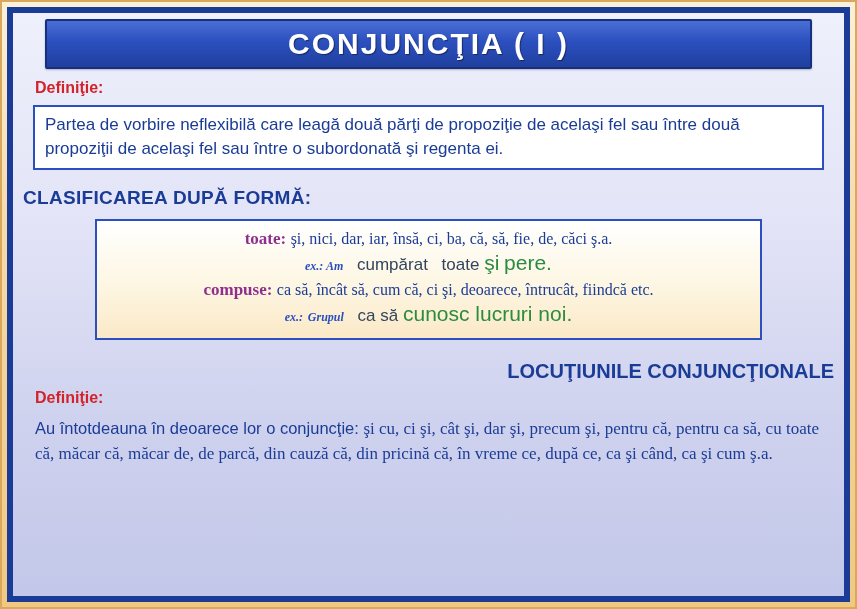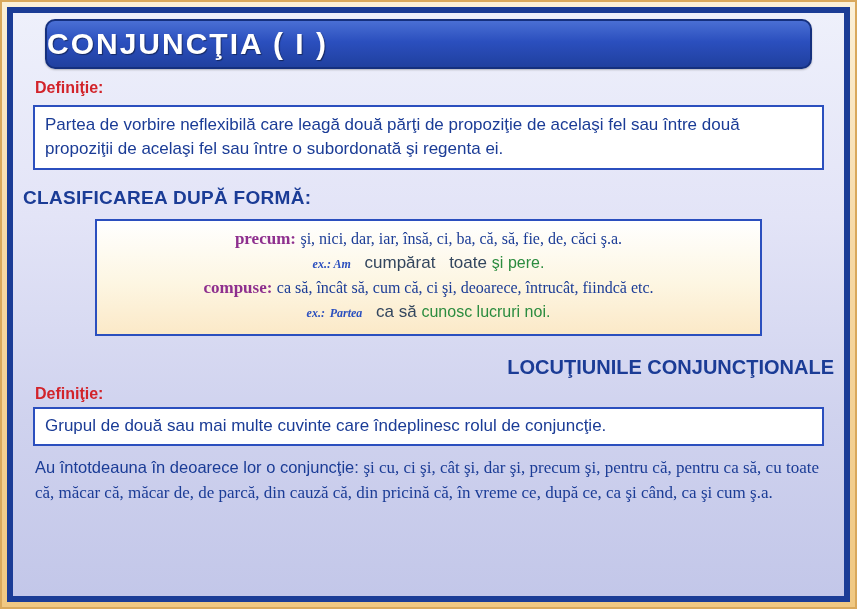--- a/index.html
+++ b/index.html
@@ -50,23 +50,24 @@
     box-sizing: border-box;
     padding: 0 10px;
   }
 
   
   .title-bar {
     margin: 6px 22px 0 22px;
     height: 46px;
     background: linear-gradient(180deg, #4a6fd4 0%, #2b4fbe 45%, #20409f 100%);
     border: 2px solid #15307e;
-    border-radius: 10px;
+    border-radius: 2px;
     display: flex;
     align-items: center;
+    justify-content: center;
     box-shadow: 0 1px 2px rgba(0,0,0,0.25);
   }
   .title-text {
     color: #ffffff;
     font-size: 30px;
     font-weight: bold;
     letter-spacing: 2px;
     font-family: "Liberation Sans", sans-serif;
     text-shadow: 1px 1px 1px rgba(0,0,0,0.45);
   }
@@ -137,21 +138,21 @@
     font-family: "Liberation Serif", serif;
     font-size: 12px;
   }
   .ex-rest {
     color: #33465e;
     font-size: 17px;
     margin-left: 9px;
   }
   .ex-hl {
     color: #2b8c3f;
-    font-size: 16px;
+    font-size: 21px;
   }
 
   .section-heading2 {
     text-align: right;
     color: #1b3c96;
     font-size: 20px;
     font-weight: bold;
     margin: 20px 0 6px 0;
   }
 
@@ -195,49 +196,46 @@
     <div class="label-def">Definiţie:</div>
 
     <div class="def-box">
       <p>Partea de vorbire neflexibilă care leagă două părţi de propoziţie de acelaşi fel sau între două propoziţii de acelaşi fel sau între o subordonată şi regenta ei.</p>
     </div>
 
     <div class="section-heading">CLASIFICAREA DUPĂ FORMĂ:</div>
 
     <div class="forma-box">
       <div class="forma-line">
-        <span class="kw">precum:</span>
+        <span class="kw">toate:</span>
         <span class="serif">şi, nici, dar, iar, însă, ci, ba, că, să, fie, de, căci ş.a.</span>
       </div>
       <div class="ex-line">
         <span class="ex-word">ex.: Am</span>
         <span class="ex-rest">cumpărat</span>
         <span class="ex-rest">toate</span>
         <span class="ex-hl">şi</span>
         <span class="ex-hl">pere.</span>
       </div>
       <div class="forma-line">
         <span class="kw">compuse:</span>
         <span class="serif">ca să, încât să, cum că, ci şi, deoarece, întrucât, fiindcă etc.</span>
       </div>
       <div class="ex-line">
         <span class="ex-word">ex.:</span>
-        <span class="ex-word">Partea</span>
+        <span class="ex-word">Grupul</span>
         <span class="ex-rest">ca să</span>
         <span class="ex-hl">cunosc lucruri noi.</span>
       </div>
     </div>
 
     <div class="section-heading2">LOCUŢIUNILE CONJUNCŢIONALE</div>
 
     <div class="label-def" style="margin-top:2px;">Definiţie:</div>
 
-    <div class="def-box2">
-      <p>Grupul de două sau mai multe cuvinte care îndeplinesc rolul de conjuncţie.</p>
-    </div>
 
     <div class="tail">
       <span>Au întotdeauna în deoarece lor o conjuncţie:</span>
       <span class="serif-list">şi cu, ci şi, cât şi, dar şi, precum şi, pentru că, pentru ca să, cu toate că, măcar că, măcar de, de parcă, din cauză că, din pricină că, în vreme ce, după ce, ca şi când, ca şi cum ş.a.</span>
     </div>
 
   </div>
 </div>
 
 </body></html>

